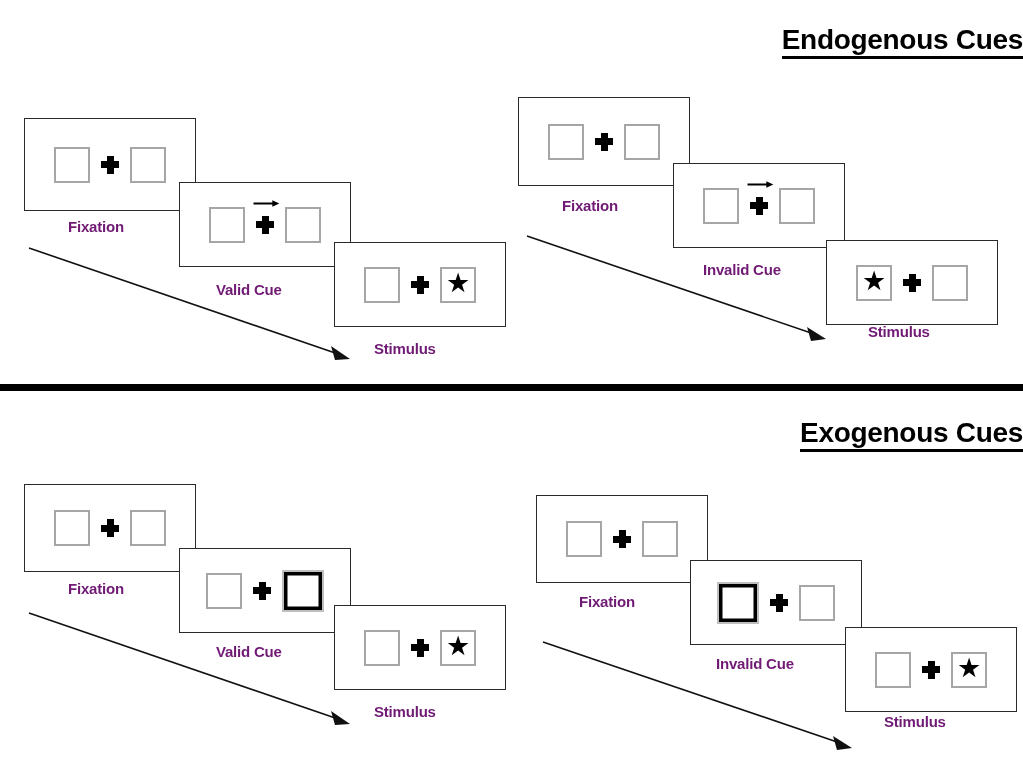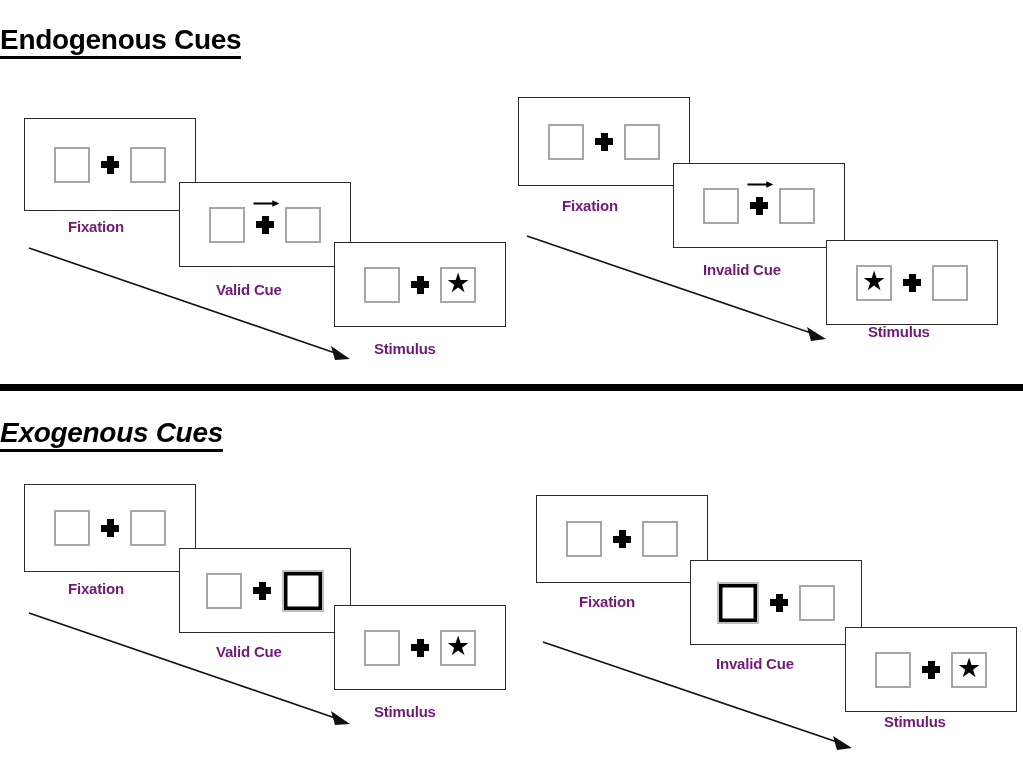--- a/index.html
+++ b/index.html
@@ -13,21 +13,21 @@
     position: relative;
     overflow: hidden;
     font-family: "Liberation Sans", sans-serif;
     color: #000000;
   }
 
   
   .section-title {
     position: absolute;
     width: 100%;
-    text-align: left;
+    text-align: right;
     font-size: 28px;
     font-weight: bold;
     letter-spacing: -0.3px;
     color: #000;
   }
   .section-title span {
     border-bottom: 3px solid #000;
     padding-bottom: 1px;
   }
 
@@ -231,21 +231,21 @@
 </div>
 <div class="caption" style="left:868px; top:323px;">Stimulus</div>
 
 <svg class="flow-arrow" style="left:524px; top:232px;" width="310" height="115" viewBox="0 0 310 115">
   <line x1="3" y1="4" x2="293" y2="103" stroke="#111" stroke-width="1.6"></line>
   <polygon points="302,107 283,95 287,109" fill="#111"></polygon>
 </svg>
 
 <div class="divider" style="top:384px;"></div>
 
-<div class="section-title" style="top:417px;font-style:italic;">
+<div class="section-title" style="top:417px;">
   <span>Exogenous Cues</span>
 </div>
 
 <div class="panel" style="left:24px; top:484px; width:172px; height:88px;">
   <div class="panel-inner">
     <div class="box"></div>
     <div class="plus"></div>
     <div class="box"></div>
   </div>
 </div>

